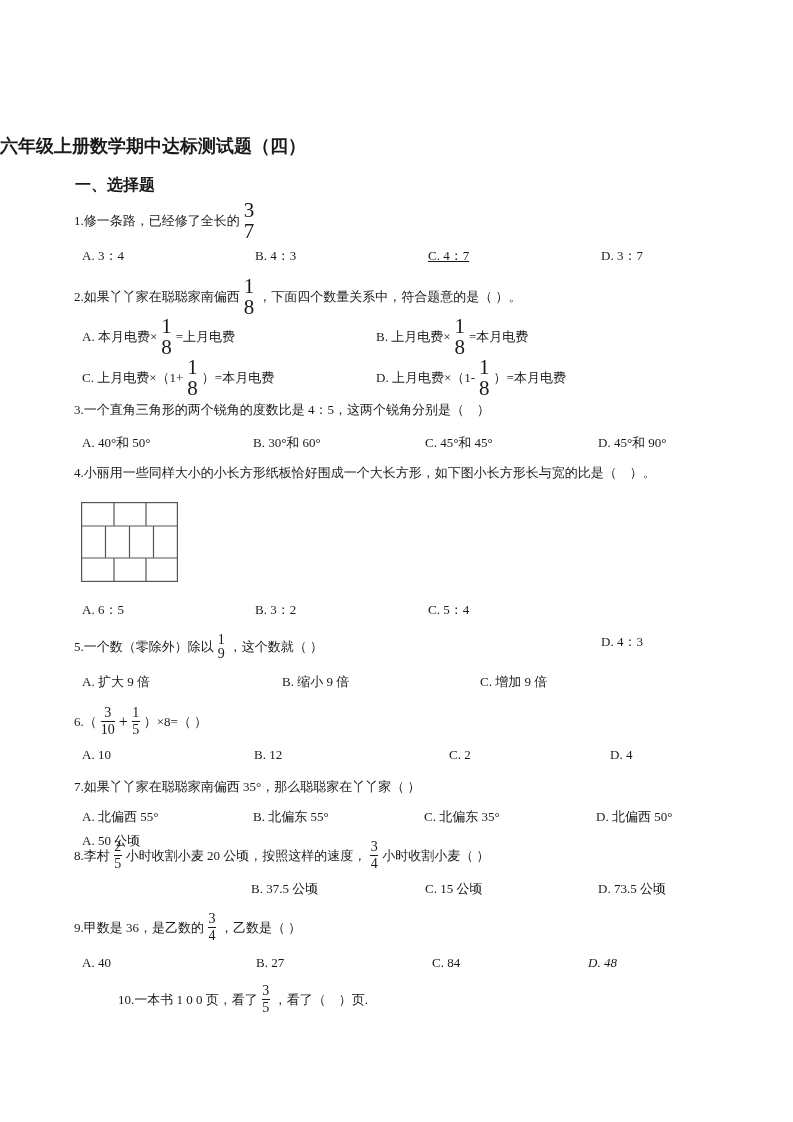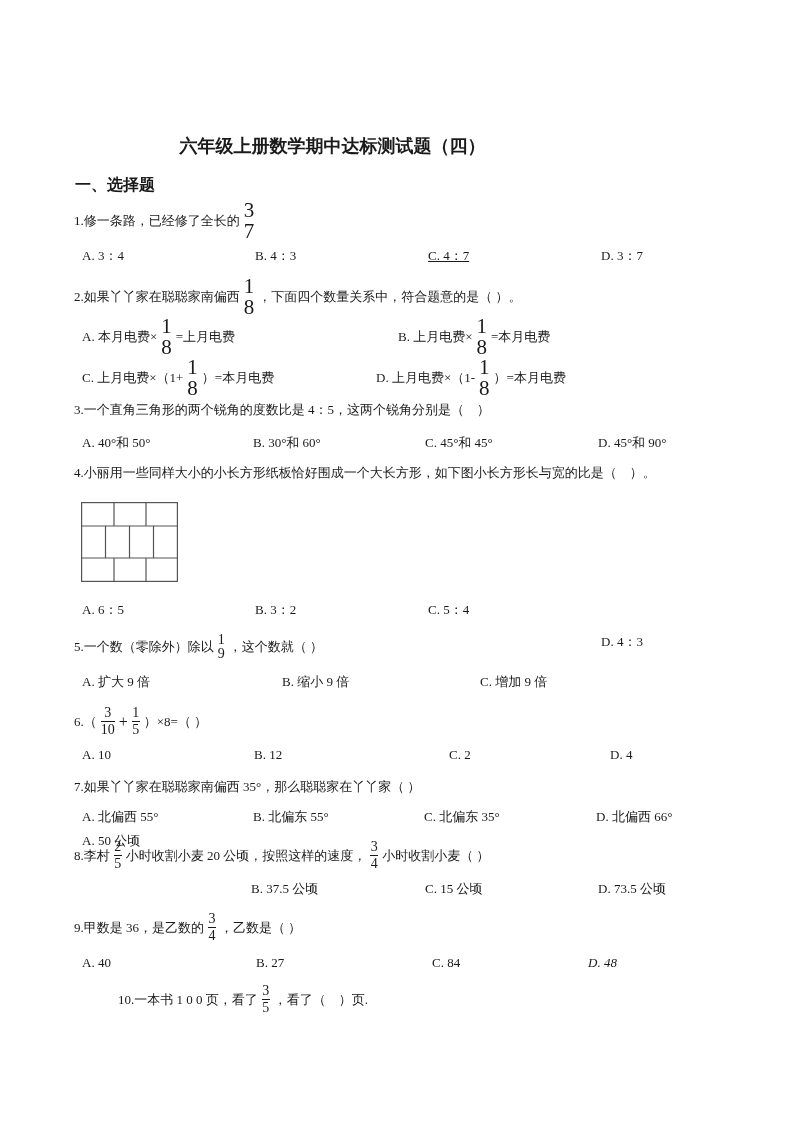--- a/index.html
+++ b/index.html
@@ -1,20 +1,20 @@
 <!DOCTYPE html>
 <html><head>
   <meta charset="utf-8">
   <style>
     html, body { margin: 0; padding: 0; background: #ffffff; }
     body { width: 793px; height: 1122px; position: relative; overflow: hidden;
            font-family: "Liberation Serif", "DejaVu Serif", serif; color: #1a1a1a; }
     .page { position: absolute; left: 0; top: 0; width: 793px; height: 1122px; background: #fff; }
     .abs { position: absolute; white-space: nowrap; }
-    .title { left: 0; width: 665px; top: 134px; text-align: center; font-size: 18px; font-weight: bold;
+    .title { left: 0; width: 665px; top: 134px; text-align: left; font-size: 18px; font-weight: bold;
              font-family: "DejaVu Sans", "Liberation Sans", sans-serif; letter-spacing: 0px; }
     .section { left: 75px; top: 175px; font-size: 16px; font-weight: bold;
                font-family: "DejaVu Sans", "Liberation Sans", sans-serif; }
     .q { font-size: 13px; line-height: 20px; display: flex; align-items: center; }
     .opt { font-size: 13px; line-height: 18px; display: flex; align-items: center; }
     .frac { display: inline-flex; flex-direction: column; align-items: center; vertical-align: middle;
             margin: 0 4px; line-height: 1; }
     .frac .num, .frac .den { display: block; text-align: center; }
     .frac .bar { display: block; height: 1px; background: #1a1a1a; width: 100%; min-width: 8px; }
     .frac.big .num, .frac.big .den { font-size: 21px; }
@@ -54,21 +54,21 @@
     <span>，下面四个数量关系中，符合题意的是（ ）。</span>
   </div>
   <div class="abs opt" style="left:82px; top:316px;">
     <span>A. 本月电费×</span>
     <span class="frac big">
       <span class="num">1</span>
       <span class="den">8</span>
     </span>
     <span>=上月电费</span>
   </div>
-  <div class="abs opt" style="left:376px; top:316px;margin-left:22px;">
+  <div class="abs opt" style="left:376px; top:316px;">
     <span>B. 上月电费×</span>
     <span class="frac big">
       <span class="num">1</span>
       <span class="den">8</span>
     </span>
     <span>=本月电费</span>
   </div>
   <div class="abs opt" style="left:82px; top:357px;">
     <span>C. 上月电费×（1+</span>
     <span class="frac big">
@@ -157,21 +157,21 @@
   <div class="abs opt" style="left:449px; top:746px;">C. 2</div>
   <div class="abs opt" style="left:610px; top:746px;">D. 4</div>
 
   <div class="abs q" style="left:74px; top:777px;">
     <span>7.</span>
     <span>如果丫丫家在聪聪家南偏西 35°，那么聪聪家在丫丫家（ ）</span>
   </div>
   <div class="abs opt" style="left:82px; top:808px;">A. 北偏西 55°</div>
   <div class="abs opt" style="left:253px; top:808px;">B. 北偏东 55°</div>
   <div class="abs opt" style="left:424px; top:808px;">C. 北偏东 35°</div>
-  <div class="abs opt" style="left:596px; top:808px;">D. 北偏西 66°</div>
+  <div class="abs opt" style="left:596px; top:808px;">D. 北偏西 50°</div>
 
   <div class="abs q" style="left:74px; top:840px;">
     <span>8.</span>
     <span>李村</span>
     <span class="frac small">
       <span class="num">2</span>
       <span class="bar"></span>
       <span class="den">5</span>
     </span>
     <span>小时收割小麦 20 公顷，按照这样的速度，</span>

